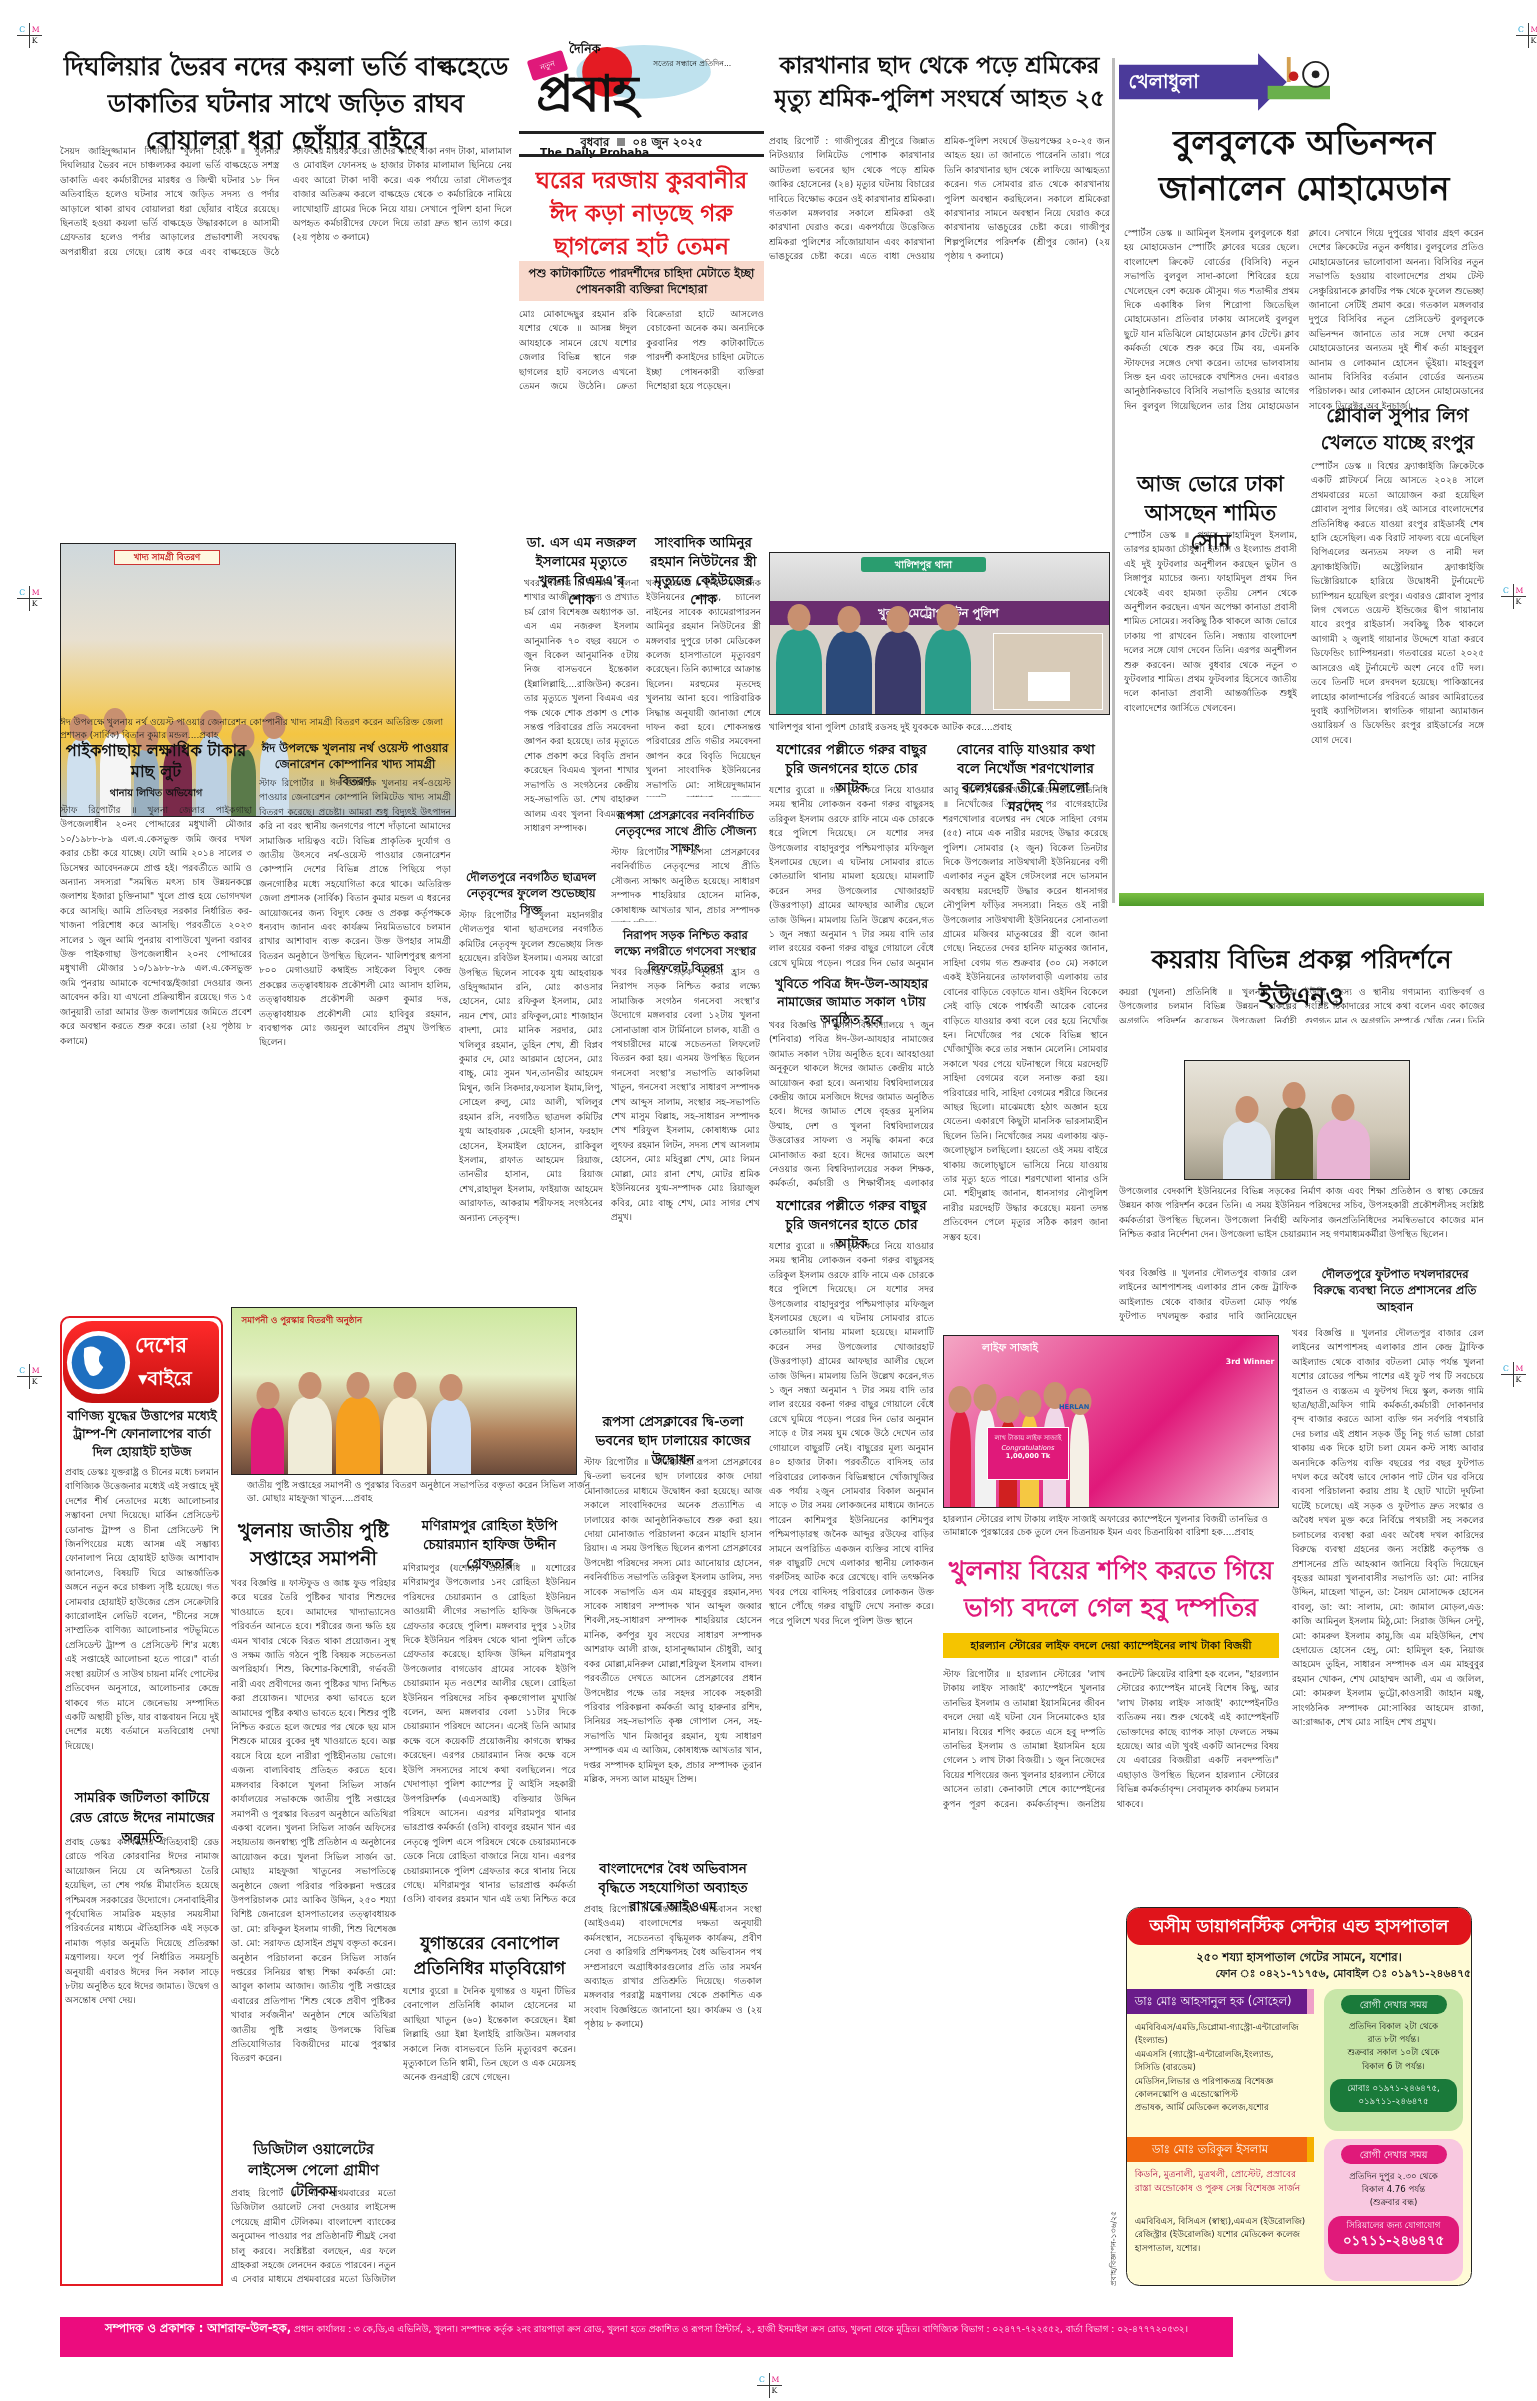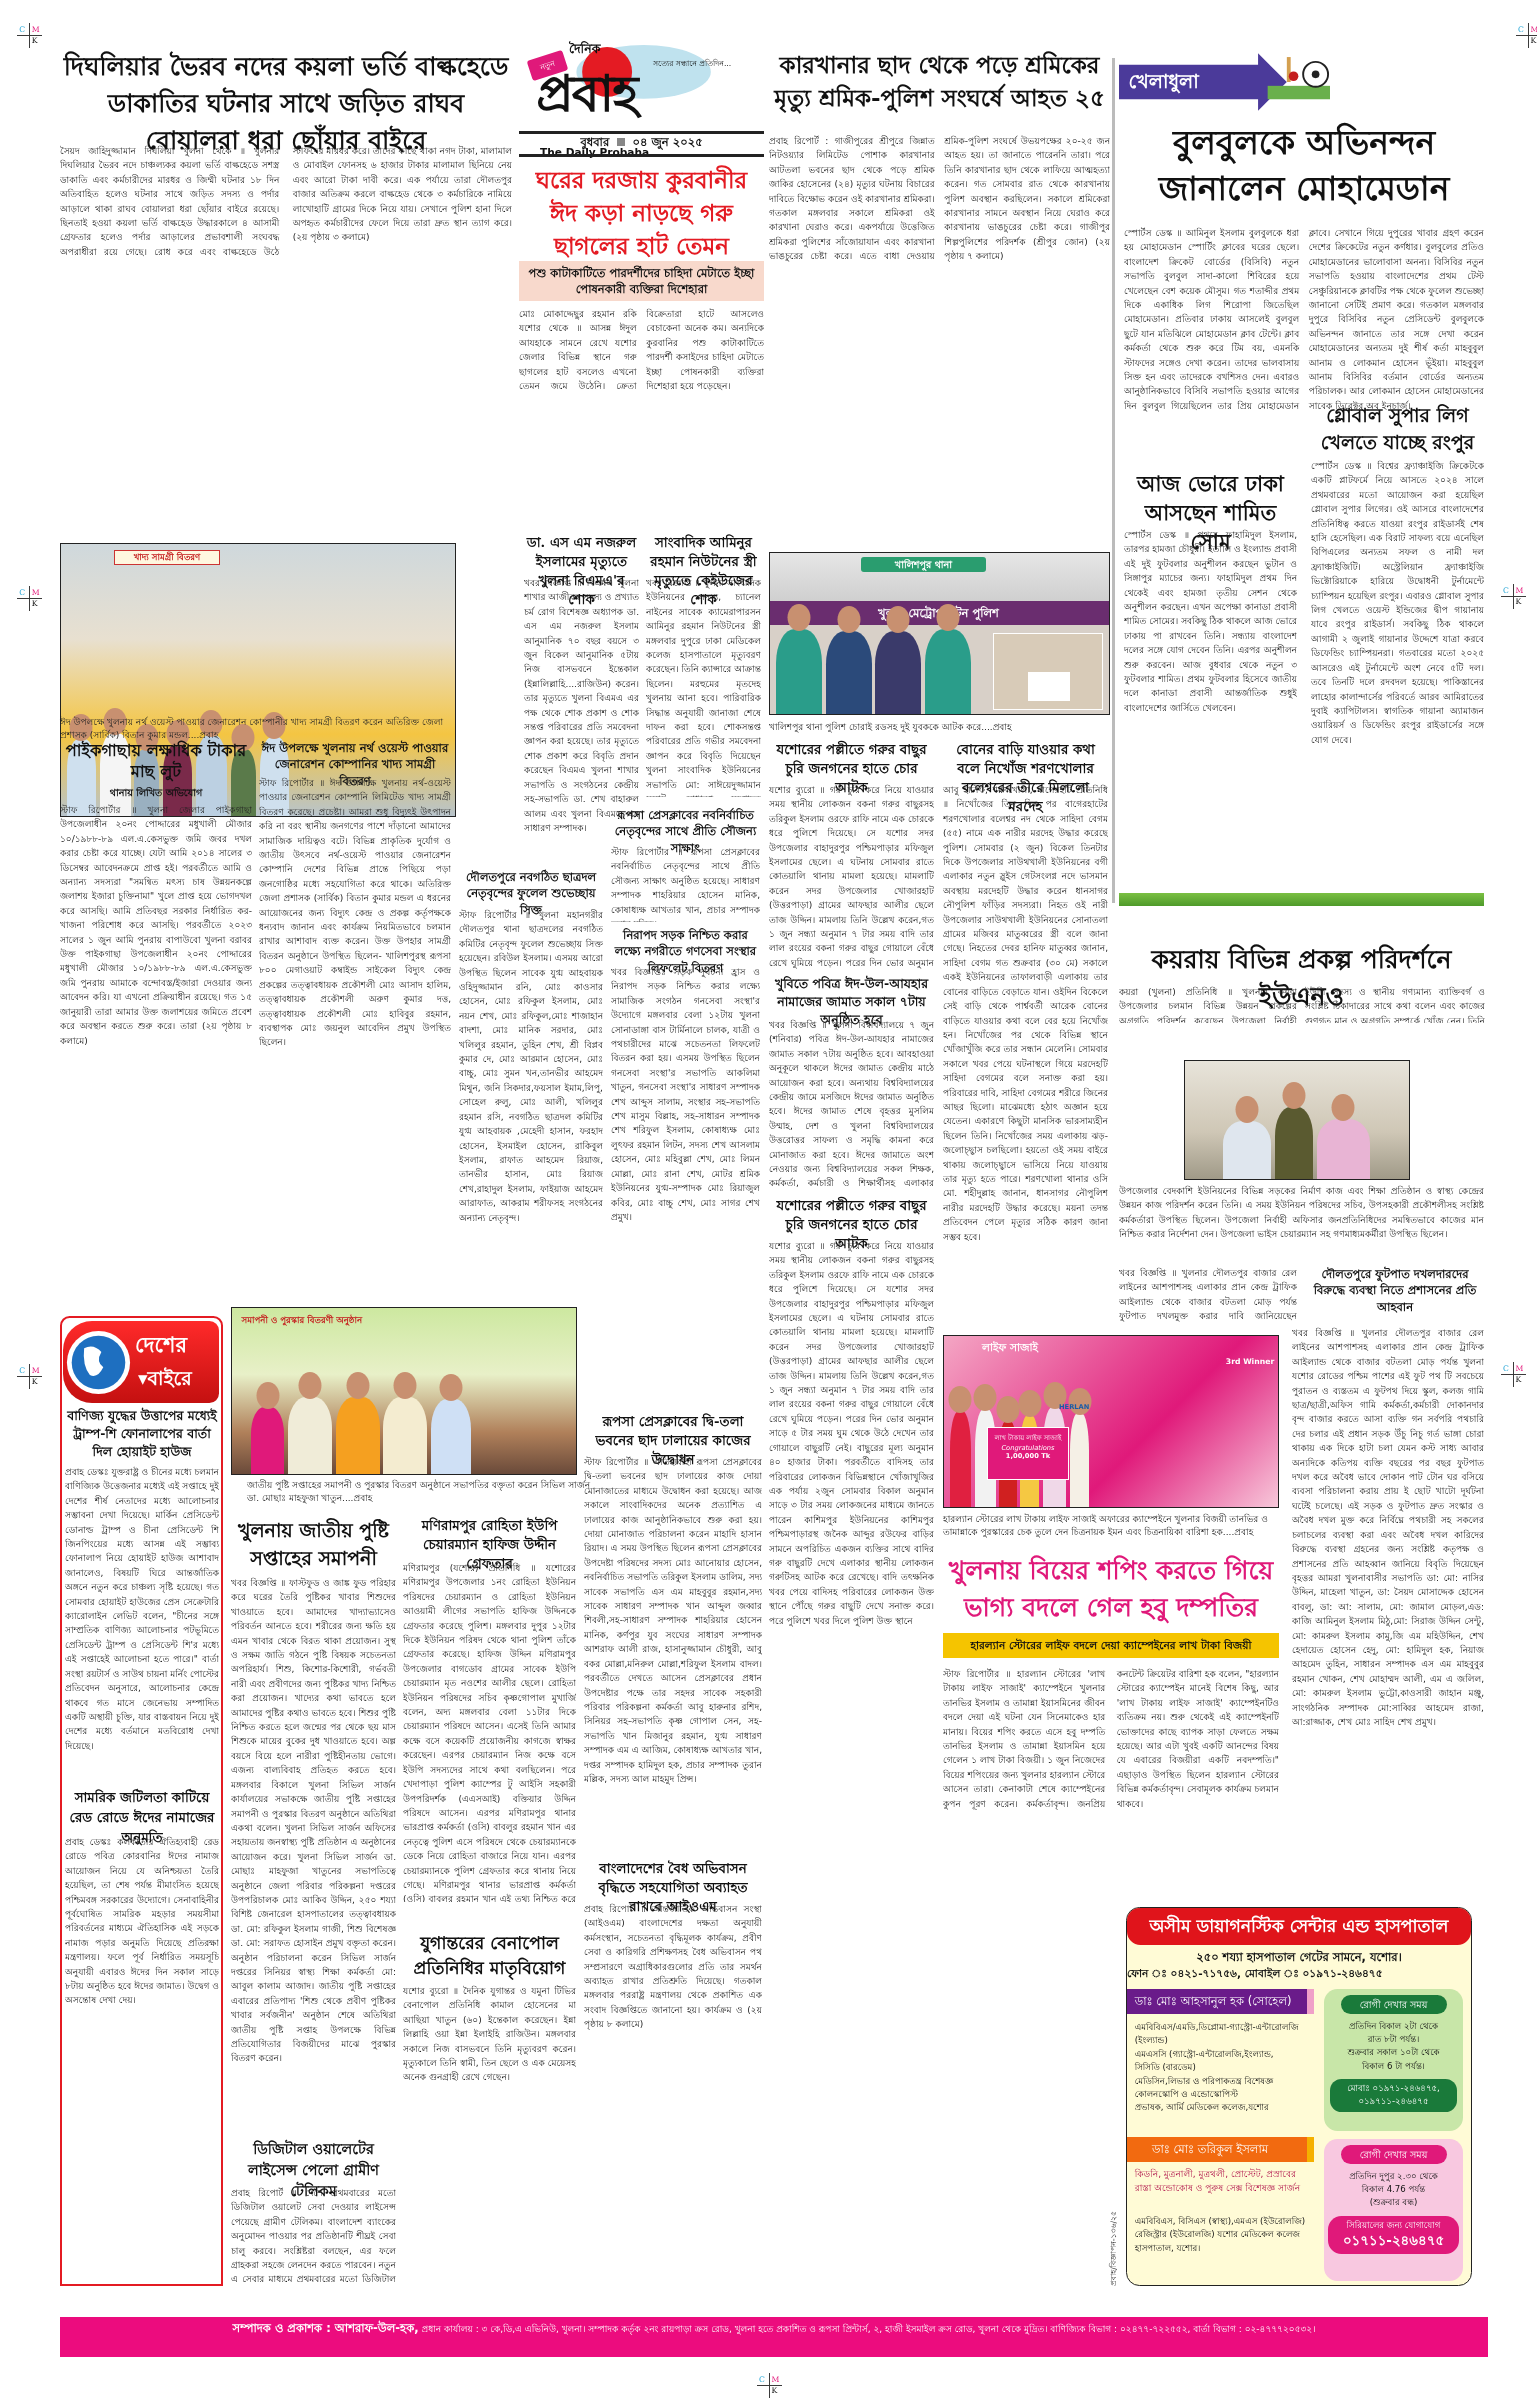--- a/index.html
+++ b/index.html
@@ -342,21 +342,21 @@
 
 <div class="abs hl" style="left:584px;top:1412px;width:178px;font-size:13.4px;line-height:19px" data-name="headline-rupsa-roof">রূপসা প্রেসক্লাবের দ্বি-তলা ভবনের ছাদ ঢালায়ের কাজের উদ্বোধন</div>
 <div class="abs body" style="left:584px;top:1455px;width:178px;height:394px" data-name="article-rupsa-roof">স্টাফ রিপোর্টার ॥ ঐতিহ্যবাহী রূপসা প্রেসক্লাবের দ্বি-তলা ভবনের ছাদ ঢালায়ের কাজ দোয়া মোনাজাতের মাধ্যমে উদ্বোধন করা হয়েছে। আজ সকালে সাংবাদিকদের অনেক প্রত্যাশিত এ ঢালায়ের কাজ আনুষ্ঠানিকভাবে শুরু করা হয়। দোয়া মোনাজাত পরিচালনা করেন মাহাদি হাসান রিয়াদ। এ সময় উপস্থিত ছিলেন রূপসা প্রেসক্লাবের উপদেষ্টা পরিষদের সদস্য মোঃ আনোয়ার হোসেন, নবনির্বাচিত সভাপতি তরিকুল ইসলাম ডালিম, সদ্য সাবেক সভাপতি এস এম মাহবুবুর রহমান,সদ্য সাবেক সাধারণ সম্পাদক খান আব্দুল জব্বার শিবলী,সহ-সাধারণ সম্পাদক শাহরিয়ার হোসেন মানিক, কর্ণপুর যুব সংঘের সাধারণ সম্পাদক আশরাফ আলী রাজ, হাসানুজ্জামান চৌধুরী, আবু বকর মোল্লা,মনিরুল মোল্লা,শরিফুল ইসলাম বাদল। পরবর্তীতে দেখতে আসেন প্রেসক্লাবের প্রধান উপদেষ্টার পক্ষে তার সহদর সাবেক সহকারী পরিবার পরিকল্পনা কর্মকর্তা আবু হারুনার রশিদ, সিনিয়র সহ-সভাপতি কৃষ্ণ গোপাল সেন, সহ-সভাপতি খান মিজানুর রহমান, যুগ্ম সাধারণ সম্পাদক এম এ আজিম, কোষাধ্যক্ষ আখতার খান, দপ্তর সম্পাদক হামিদুল হক, প্রচার সম্পাদক তুরান মল্লিক, সদস্য আল মাহমুদ প্রিন্স।</div>
 
 <div class="abs hl" style="left:584px;top:1859px;width:178px;font-size:13.4px;line-height:19px" data-name="headline-iom">বাংলাদেশের বৈধ অভিবাসন বৃদ্ধিতে সহযোগিতা অব্যাহত রাখবে আইওএম</div>
 <div class="abs body" style="left:584px;top:1902px;width:178px;height:379px" data-name="article-iom">প্রবাহ রিপোর্ট ॥ আন্তর্জাতিক অভিবাসন সংস্থা (আইওএম) বাংলাদেশের দক্ষতা অনুযায়ী কর্মসংস্থান, সচেতনতা বৃদ্ধিমূলক কার্যক্রম, প্রবীণ সেবা ও কারিগরি প্রশিক্ষণসহ বৈধ অভিবাসন পথ সম্প্রসারণে অগ্রাধিকারগুলোর প্রতি তার সমর্থন অব্যাহত রাখার প্রতিশ্রুতি দিয়েছে। গতকাল মঙ্গলবার পররাষ্ট্র মন্ত্রণালয় থেকে প্রকাশিত এক সংবাদ বিজ্ঞপ্তিতে জানানো হয়। কার্যক্রম ও (২য় পৃষ্ঠায় ৮ কলামে)</div>
 
 <div class="abs" style="left:1126px;top:1907px;width:346px;height:379px;background:#fffbd6;border:1.9px solid #222;border-radius:13.4px;overflow:hidden" data-name="ad-asim-diagnostic">
   <div style="background:#e0141b;color:#fff;text-align:center;font-size:17.3px;font-weight:bold;font-family:'DejaVu Serif',serif;line-height:37px;border-radius:0 0 13.4px 13.4px" data-name="ad-title">অসীম ডায়াগনস্টিক সেন্টার এন্ড হাসপাতাল</div>
   <div style="text-align:center;font-size:11.5px;font-weight:bold;line-height:16.3px;margin-top:3.8px" data-name="ad-address">২৫০ শয্যা হাসপাতাল গেটের সামনে, যশোর।</div>
-  <div style="text-align:left;font-size:10.6px;font-weight:bold;line-height:16.3px" data-name="ad-phone">ফোন ঃ ০৪২১-৭১৭৫৬, মোবাইল ঃ ০১৯৭১-২৪৬৪৭৫</div>
+  <div style="text-align:right;font-size:10.6px;font-weight:bold;line-height:16.3px" data-name="ad-phone">ফোন ঃ ০৪২১-৭১৭৫৬, মোবাইল ঃ ০১৯৭১-২৪৬৪৭৫</div>
 
   <div class="abs" style="left:0;top:81px;width:187px;background:#6a1b8a;color:#fff;font-size:11.5px;line-height:25px;padding-left:7.7px;border-right:7.7px solid #f0a0c8" data-name="ad-doctor1-name">ডাঃ মোঃ আহসানুল হক (সোহেল)</div>
   <div class="abs" style="left:7.7px;top:113px;width:178px;font-size:8.6px;line-height:13.4px" data-name="ad-doctor1-qualifications">
     <div data-name="ad-doctor1-qual">এমবিবিএস/এমডি,ডিপ্লোমা-গ্যাস্ট্রো-এন্টারোলজি (ইংল্যান্ড)</div>
     <div data-name="ad-doctor1-qual">এমএসসি (গ্যাস্ট্রো-এন্টারোলজি,ইংল্যান্ড,</div>
     <div data-name="ad-doctor1-qual">সিসিডি (বারডেম)</div>
     <div data-name="ad-doctor1-qual">মেডিসিন,লিভার ও পরিপাকতন্ত্র বিশেষজ্ঞ</div>
     <div data-name="ad-doctor1-qual">কোলনস্কোপি ও এন্ডোস্কোপিস্ট</div>
     <div data-name="ad-doctor1-qual">প্রভাষক, আর্মি মেডিকেল কলেজ,যশোর</div>
   </div>
@@ -382,16 +382,16 @@
       <div data-name="ad-hours-line">(শুক্রবার বন্ধ)</div>
     </div>
     <div style="margin:5.8px 3.8px 0;background:#e0197a;color:#fff;text-align:center;border-radius:13.4px;padding:3.8px 1.9px" data-name="ad-serial-box">
       <div style="font-size:8.6px;line-height:12.5px" data-name="ad-serial-label">সিরিয়ালের জন্য যোগাযোগ</div>
       <div style="font-size:13.4px;line-height:18px;font-weight:bold" data-name="ad-serial-phone">০১৭১১-২৪৬৪৭৫</div>
     </div>
   </div>
 </div>
 <div class="abs" style="left:1107px;top:2200px;width:13.4px;height:86px;font-size:7.7px;writing-mode:vertical-rl;transform:rotate(180deg);color:#333" data-name="ad-code">প্রবাহ/বিজ্ঞাপন-১৩৬/২৫</div>
 
-<div class="abs" style="left:60px;top:2317px;width:1428px;height:40px;background:#ec0c7e;color:#fff;text-align:center;font-size:9px;line-height:18px;padding-top:1.9px" data-name="imprint-footer">
+<div class="abs" style="left:60px;top:2317px;width:1173px;height:40px;background:#ec0c7e;color:#fff;text-align:center;font-size:9px;line-height:18px;padding-top:1.9px" data-name="imprint-footer">
   <div data-name="imprint-line-1"><b style="font-size:11.5px" data-name="imprint-editor">সম্পাদক ও প্রকাশক : আশরাফ-উল-হক,</b> <span data-name="imprint-address">প্রধান কার্যালয় : ৩ কে,ডি,এ এভিনিউ, খুলনা। সম্পাদক কর্তৃক ২নং রায়পাড়া ক্রস রোড, খুলনা হতে প্রকাশিত ও রূপসা প্রিন্টার্স, ২, হাজী ইসমাইল ক্রস রোড, খুলনা থেকে মুদ্রিত। বাণিজ্যিক বিভাগ : ০২৪৭৭-৭২২৫৫২, বার্তা বিভাগ : ০২-৪৭৭৭২০৫৩২।</span></div>
 </div>
 
 
 </body></html>

